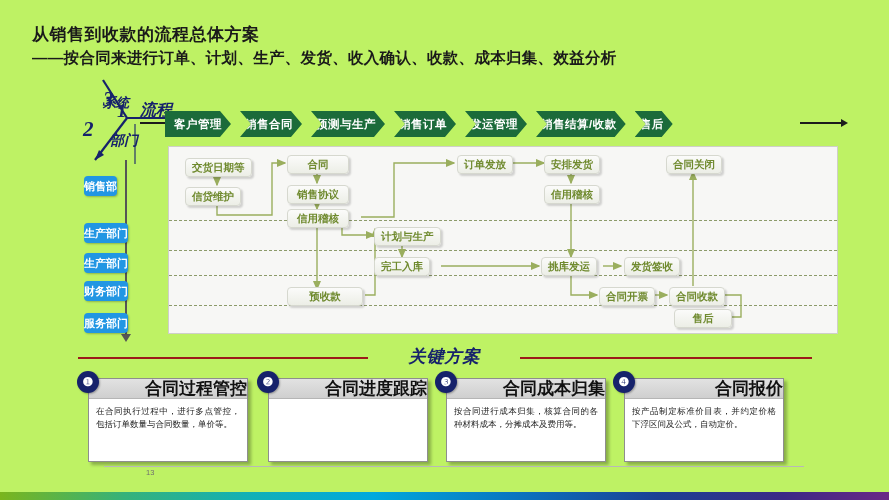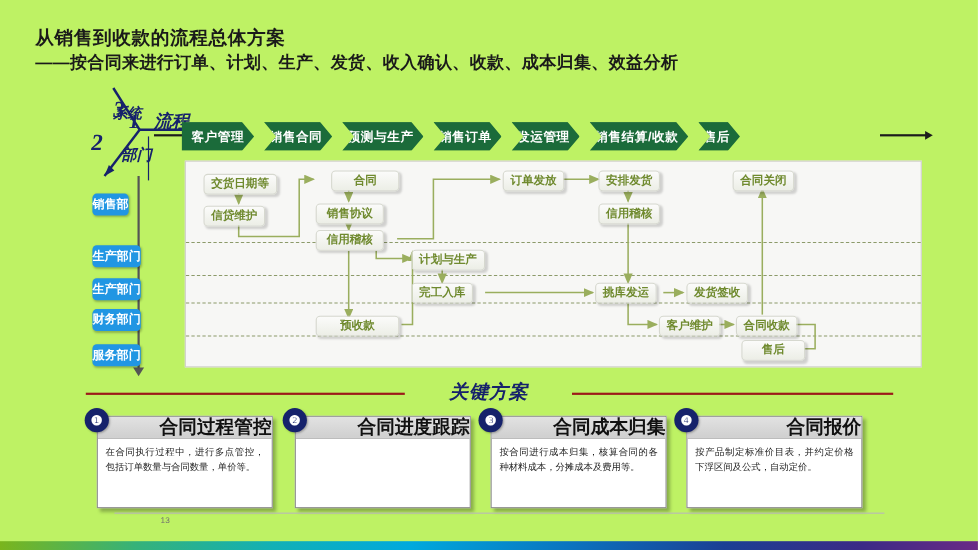--- a/index.html
+++ b/index.html
@@ -223,21 +223,21 @@
         <path d="M196,148 L206,148 L206,82"></path>
       </g>
     </svg>
 
     <div class="nodewrap" style="left:16px;top:11px">
         <div class="node">交货日期等</div>
       </div>
     <div class="nodewrap" style="left:16px;top:40px">
         <div class="node">信贷维护</div>
       </div>
-    <div class="nodewrap" style="left:132px;top:8px">
+    <div class="nodewrap" style="left:118px;top:8px">
         <div class="node" style="width:48px">合同</div>
       </div>
     <div class="nodewrap" style="left:118px;top:38px">
         <div class="node" style="width:48px">销售协议</div>
       </div>
     <div class="nodewrap" style="left:118px;top:62px">
         <div class="node" style="width:48px">信用稽核</div>
       </div>
     <div class="nodewrap" style="left:288px;top:8px">
         <div class="node">订单发放</div>
@@ -260,21 +260,21 @@
     <div class="nodewrap" style="left:372px;top:110px">
         <div class="node">挑库发运</div>
       </div>
     <div class="nodewrap" style="left:455px;top:110px">
         <div class="node">发货签收</div>
       </div>
     <div class="nodewrap" style="left:118px;top:140px">
         <div class="node" style="width:62px">预收款</div>
       </div>
     <div class="nodewrap" style="left:430px;top:140px">
-        <div class="node">客户维护</div>
+        <div class="node">合同开票</div>
       </div>
     <div class="nodewrap" style="left:500px;top:140px">
         <div class="node">合同收款</div>
       </div>
     <div class="nodewrap" style="left:505px;top:162px">
         <div class="node" style="width:44px">售后</div>
       </div>
   </div>
 
   <div id="key-rule-left"></div>

